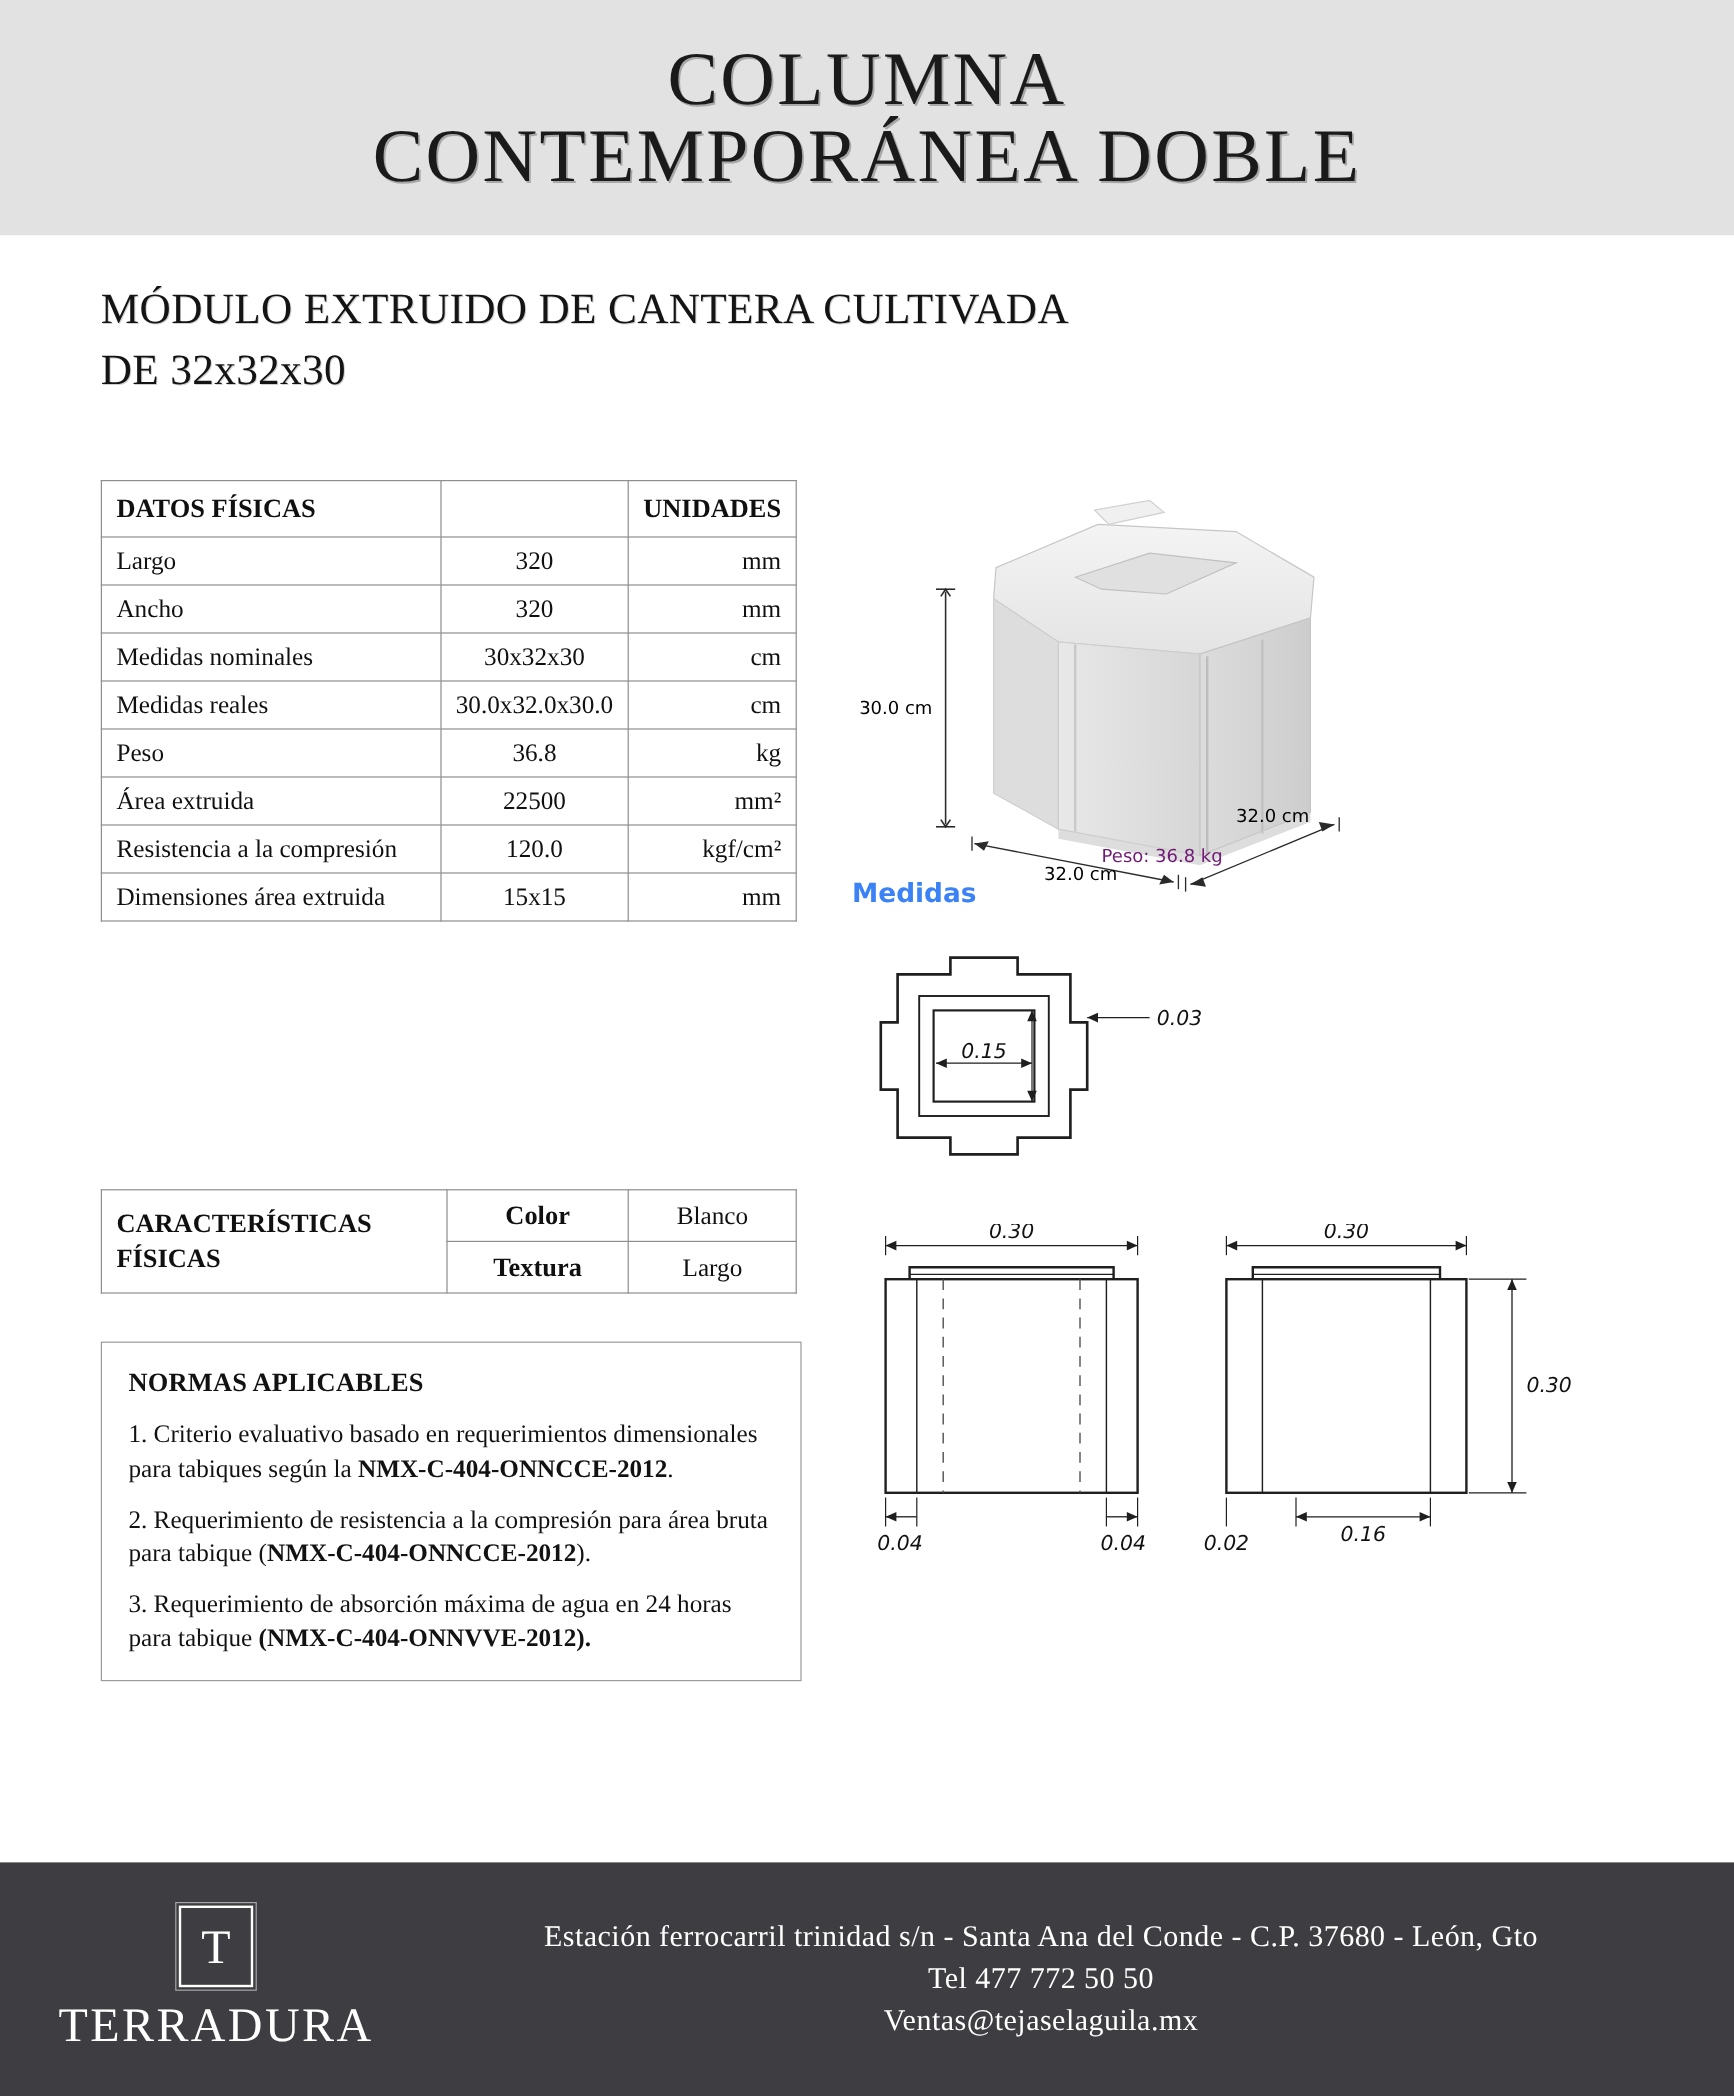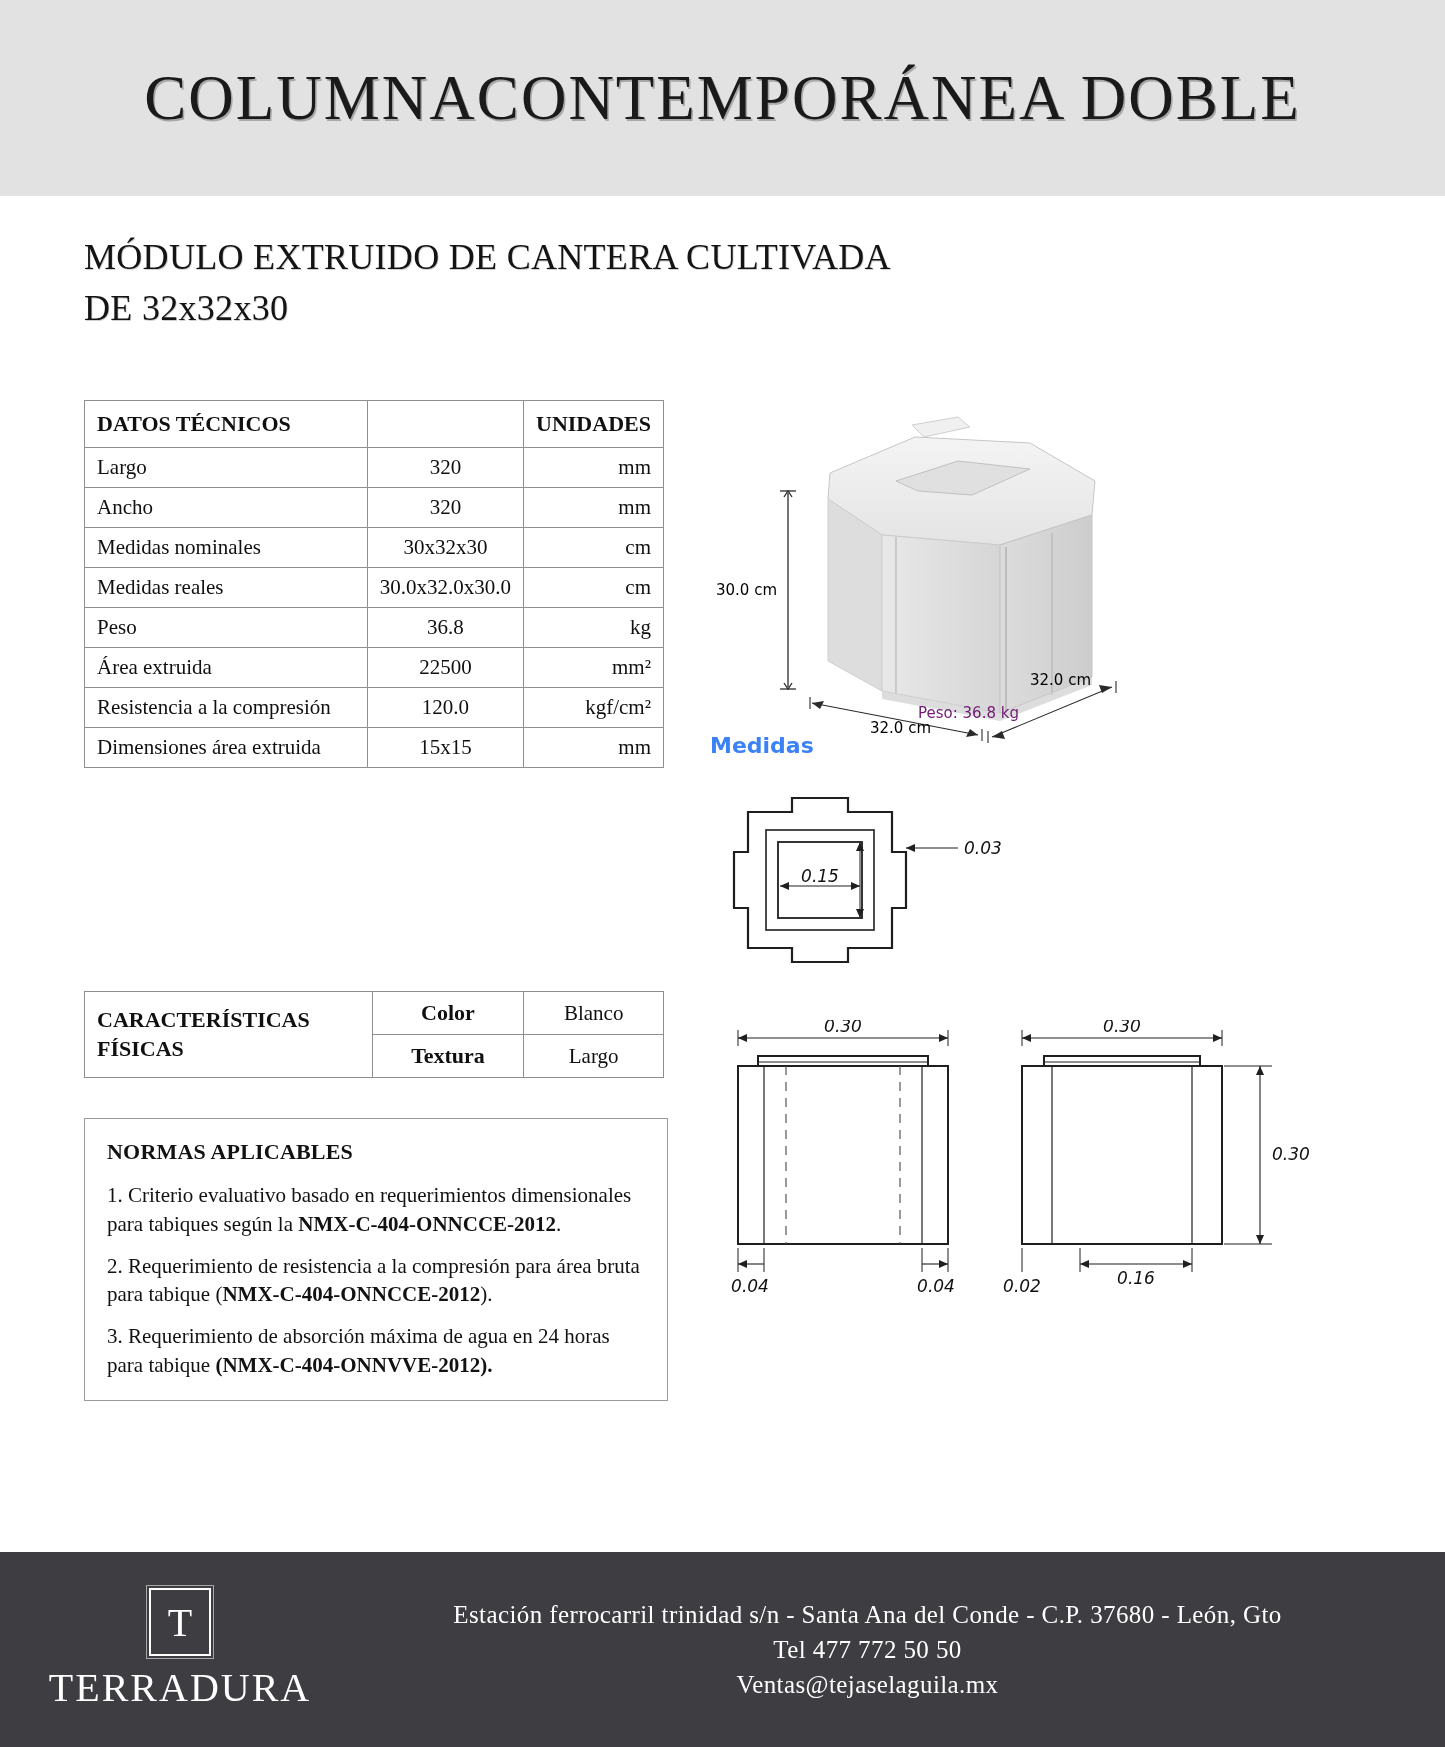--- a/index.html
+++ b/index.html
@@ -11,20 +11,21 @@
     overflow: hidden;
   }
 
   
   .header-band {
     position: absolute;
     left: 0; top: 0;
     width: 1445px; height: 196px;
     background: #e2e2e2;
     display: flex;
+    flex-direction: column;
     align-items: center;
     justify-content: center;
   }
   .title-line {
     font-family: "Liberation Serif", serif;
     font-size: 62px;
     letter-spacing: 2px;
     color: #1a1a1a;
     line-height: 1.02;
     text-align: center;
@@ -200,21 +201,21 @@
 </div>
 
 <div class="subtitle">
   <div>MÓDULO EXTRUIDO DE CANTERA CULTIVADA</div>
   <div>DE 32x32x30</div>
 </div>
 
 <table class="tech-table">
   <tbody>
       <tr class="hdr">
-    <td class="c-label">DATOS TÉCNICOS</td>
+    <td class="c-label">DATOS FÍSICAS</td>
     <td class="c-val"></td>
     <td class="c-unit">UNIDADES</td>
   </tr>
   <tr>
     <td class="c-label">Largo</td>
     <td class="c-val">320</td>
     <td class="c-unit">mm</td>
   </tr>
   <tr>
     <td class="c-label">Ancho</td>

